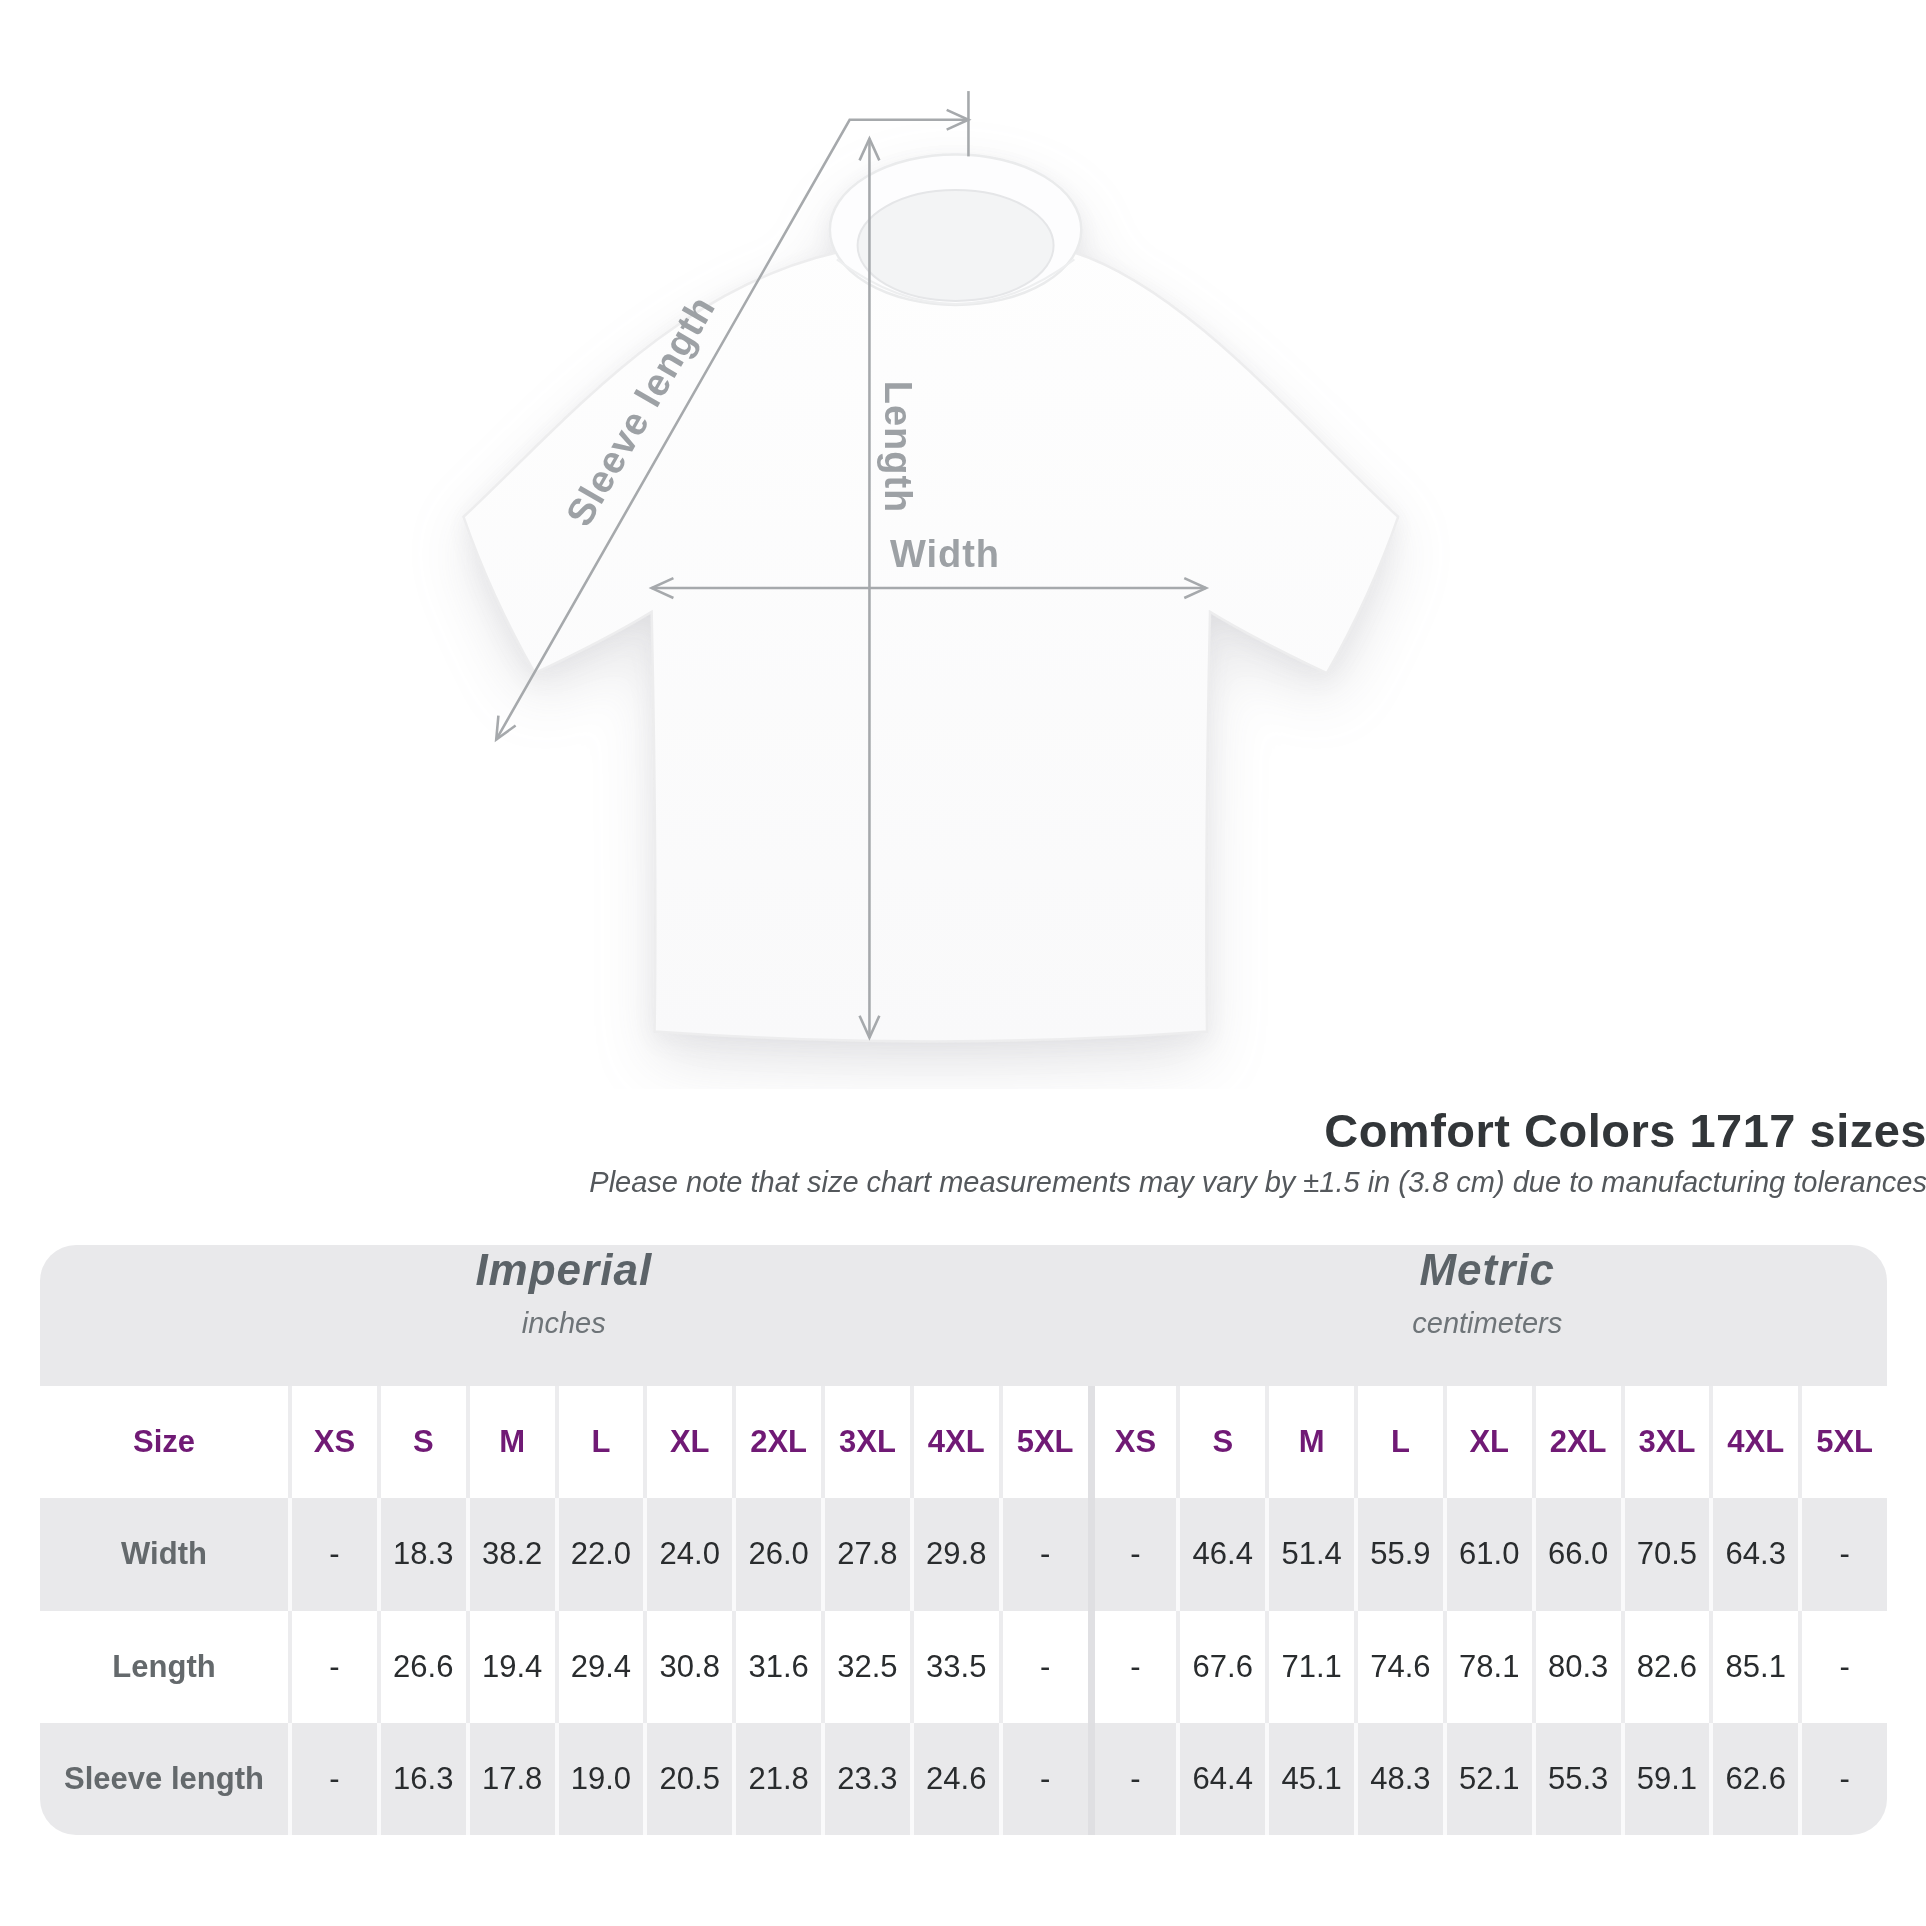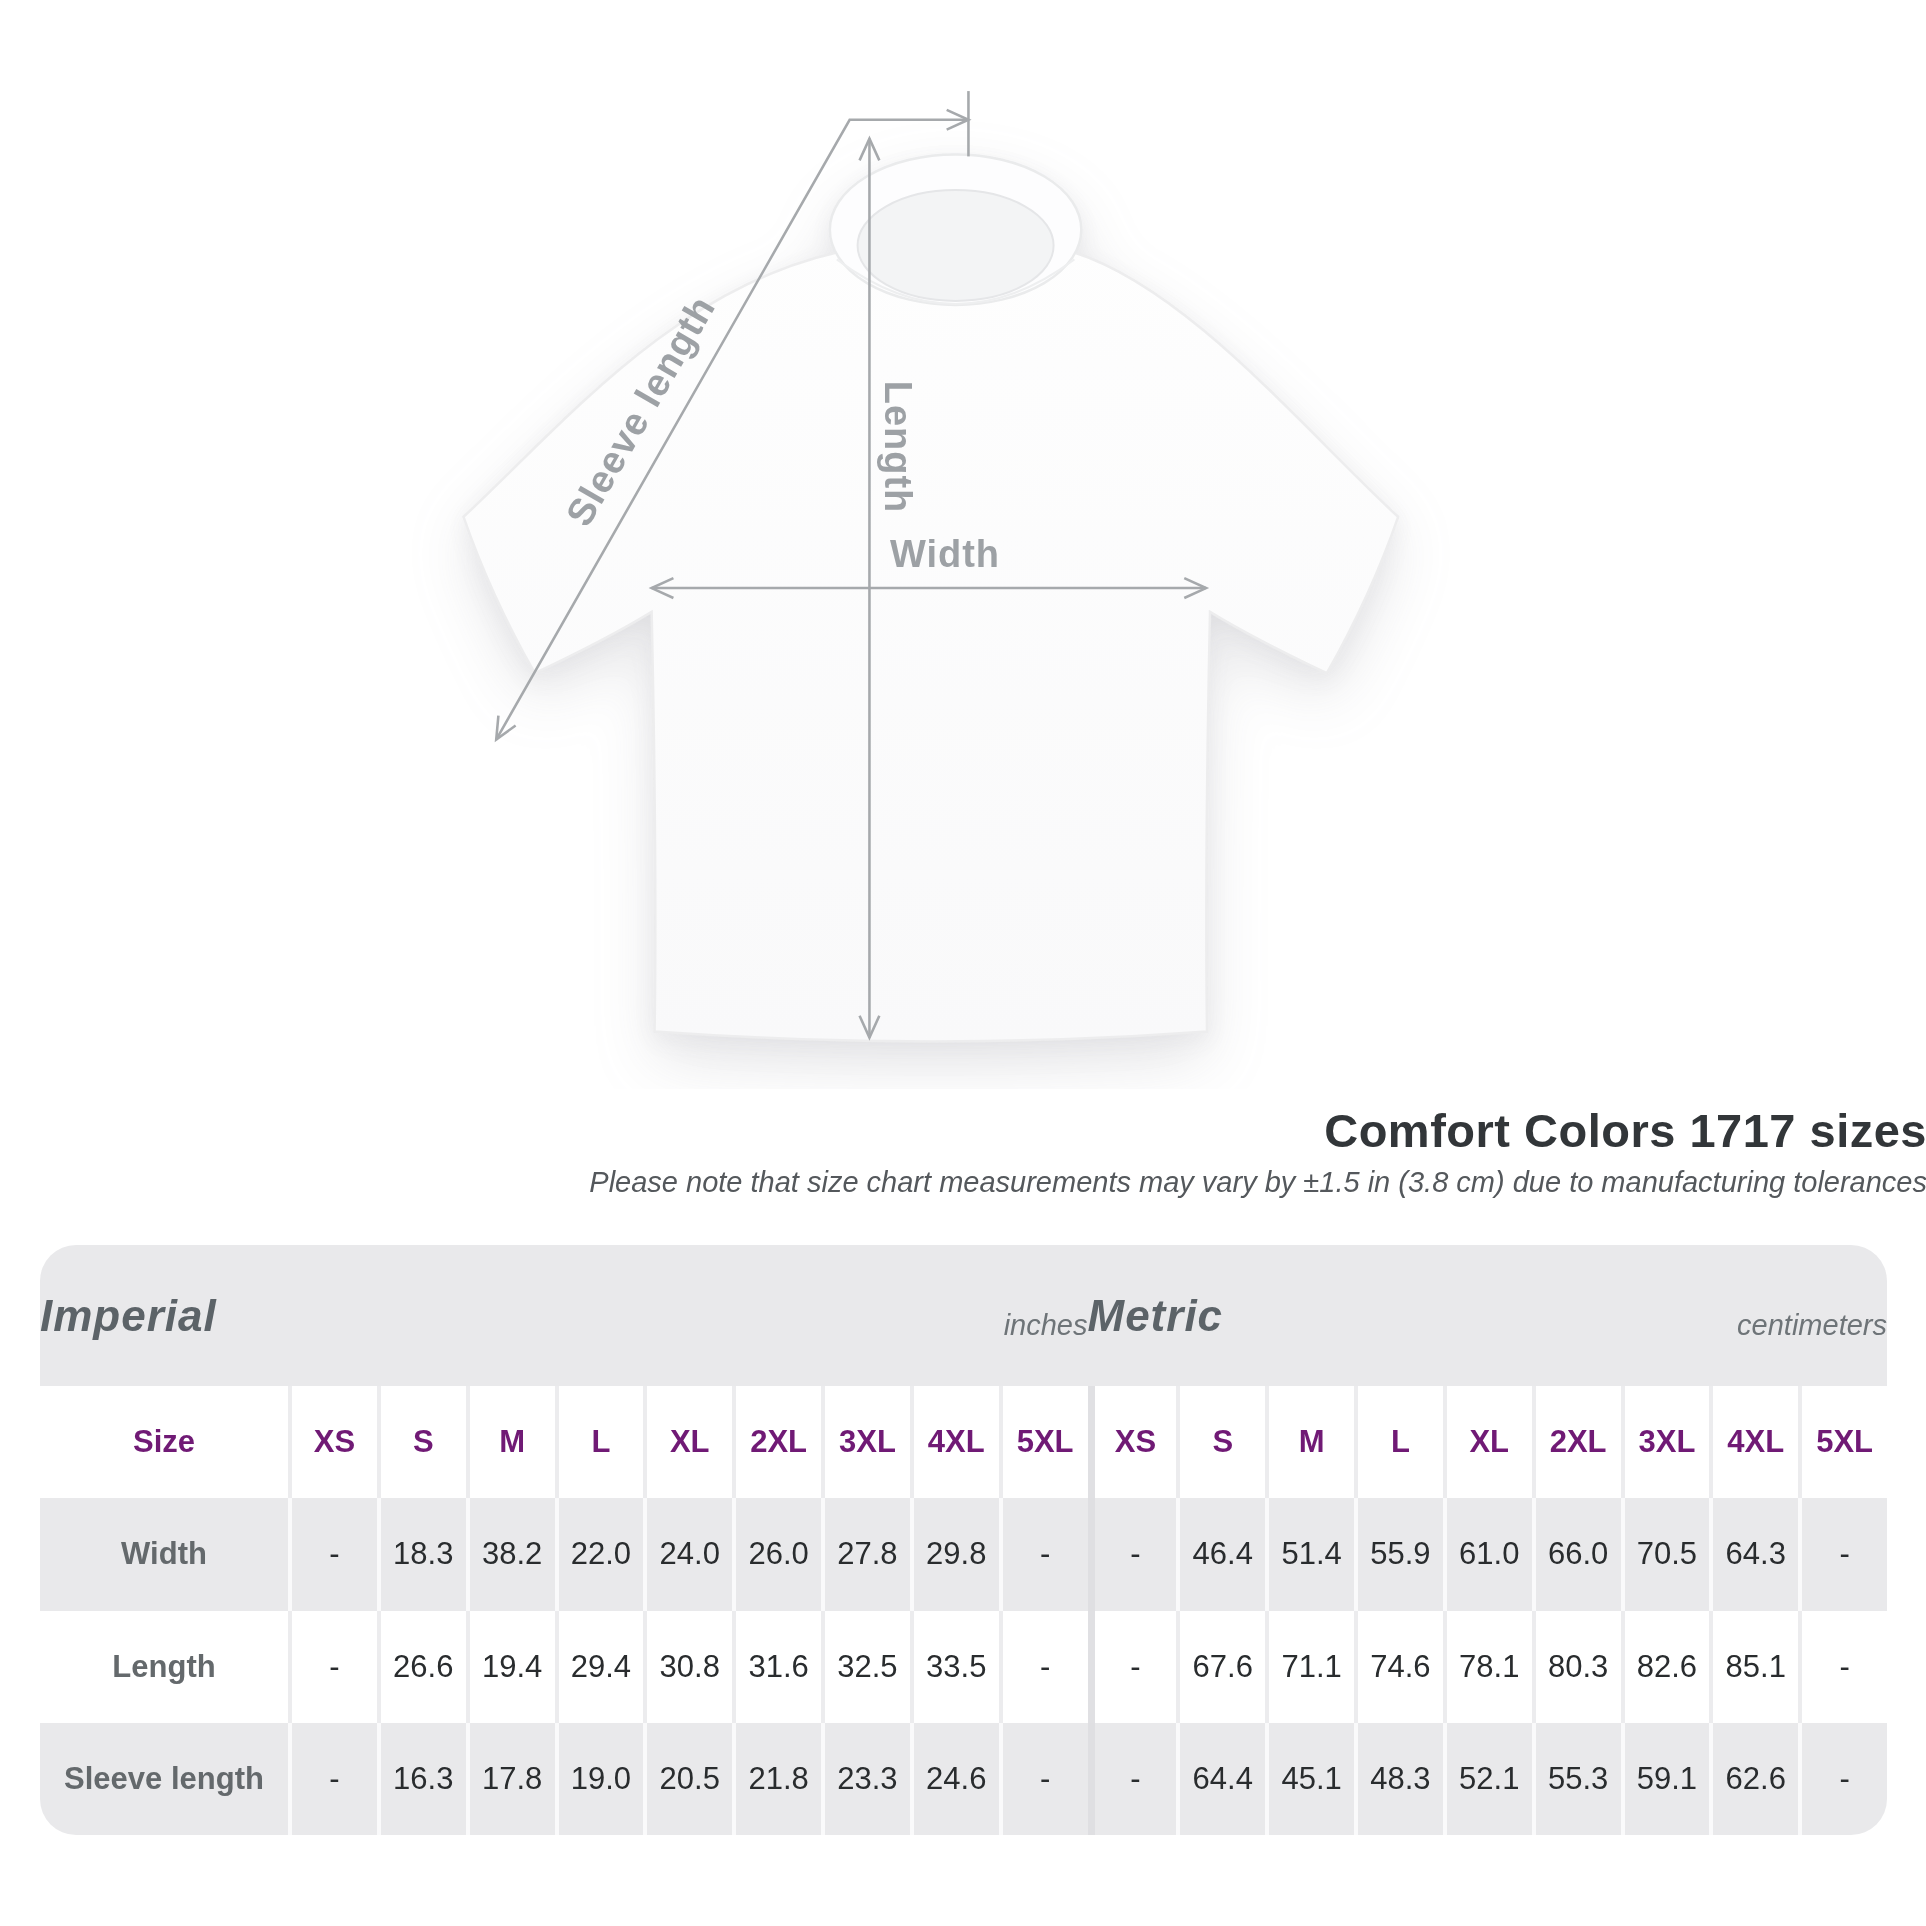--- a/index.html
+++ b/index.html
@@ -22,26 +22,26 @@
   .page-title { font-size:47px; font-weight:700; color:#323639; letter-spacing:0.5px; }
   .page-subtitle { margin-top:8px; font-size:29px; font-style:italic; color:#54585c; }
 
   
   .size-table { margin:46px 40px 0 40px; width:1847px; height:590px;
                 background:#e9e9eb; border-radius:36px; overflow:hidden;
                 display:grid;
                 grid-template-columns:248px repeat(18, 1fr);
                 grid-template-rows:141px repeat(4, 1fr); }
 
-  .band { display:flex; flex-direction:row; align-items:center; justify-content:space-between;
+  .band { display:flex; flex-direction:column; align-items:center; justify-content:flex-start;
           grid-row:1; gap:12px; }
   .band-imperial { grid-column:1 / 11; }
   .band-metric   { grid-column:11 / 20; }
   .band-title { font-style:italic; font-weight:700; font-size:44px; color:#5c6368; letter-spacing:1px; }
-  .band-sub   { font-style:italic; font-size:29px; color:#6e7478;margin-top:20px; }
+  .band-sub   { font-style:italic; font-size:29px; color:#6e7478; }
 
   .cell { display:flex; align-items:center; justify-content:center; font-size:31px; }
   .c-white { background:#ffffff; }
   .c-gray  { background:transparent; }
   .head   { font-weight:700; color:#701a75; }
   .rowlab { font-weight:700; color:#64696c; }
   .val    { color:#292c2e; }
   .c-white.sep { border-left:4px solid #ececee; }
   .c-gray.sep  { border-left:4px solid #fafafb; }
   .c-white.divider { border-left:7px solid #e0e0e3; }

